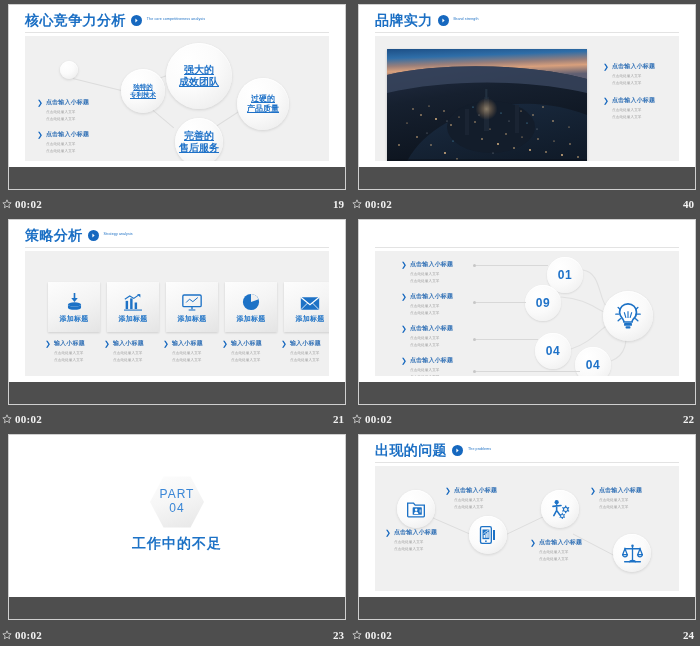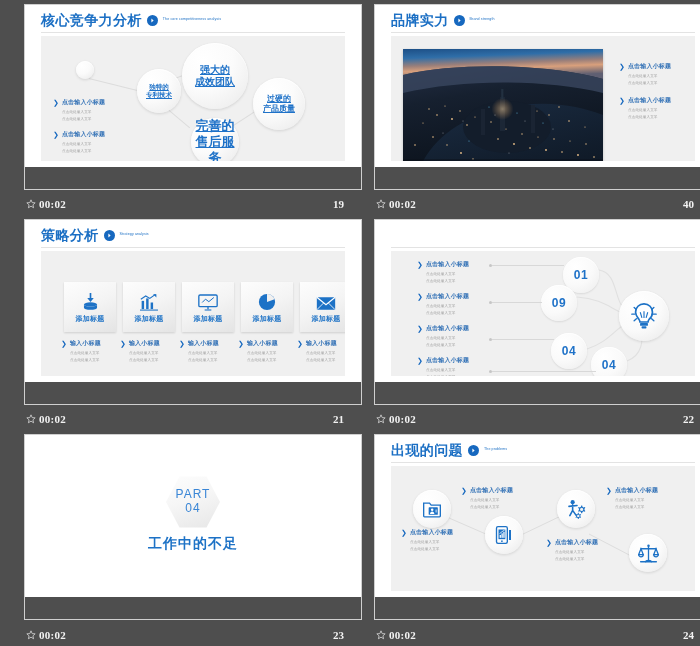--- a/index.html
+++ b/index.html
@@ -8,21 +8,21 @@
     background:#4e4e4e;
     font-family:"Liberation Sans","DejaVu Sans",sans-serif;
     overflow:hidden;
   }
   .grid{
     display:grid;
     grid-template-columns:350px 350px;
     grid-template-rows:215px 215px 216px;
     width:700px;height:646px;
   }
-  .cell{position:relative;box-sizing:border-box;padding:4px 6px 0 0;margin-left:24px;}
+  .cell{position:relative;box-sizing:border-box;padding:4px 6px 0 8px;}
   .slide{
     position:relative;
     width:338px;height:186px;
     background:#ffffff;
     border:1px solid #cfcfcf;
     box-sizing:border-box;
     overflow:hidden;
   }
   .footer{
     position:absolute;left:0;right:0;bottom:0;height:22px;
@@ -175,21 +175,21 @@
         </div>
 
         <div class="bub" style="left:141px;top:7px;width:66px;height:66px;font-size:10px;">
           <span>强大的<br>成效团队</span>
         </div>
 
         <div class="bub" style="left:212px;top:42px;width:52px;height:52px;font-size:8px;">
           <span>过硬的<br>产品质量</span>
         </div>
 
-        <div class="bub" style="left:150px;top:82px;width:48px;height:48px;font-size:13px;">
+        <div class="bub" style="left:150px;top:82px;width:48px;height:48px;font-size:10px;">
           <span>完善的<br>售后服务</span>
         </div>
 
         <div class="blk" style="left:12px;top:62px;">
           <div class="bt">
               <span class="chev">❯</span>
               <span class="bt-txt">点击输入小标题</span>
             </div>
           <div class="bsub">
             <div>点击此处输入文字</div>

